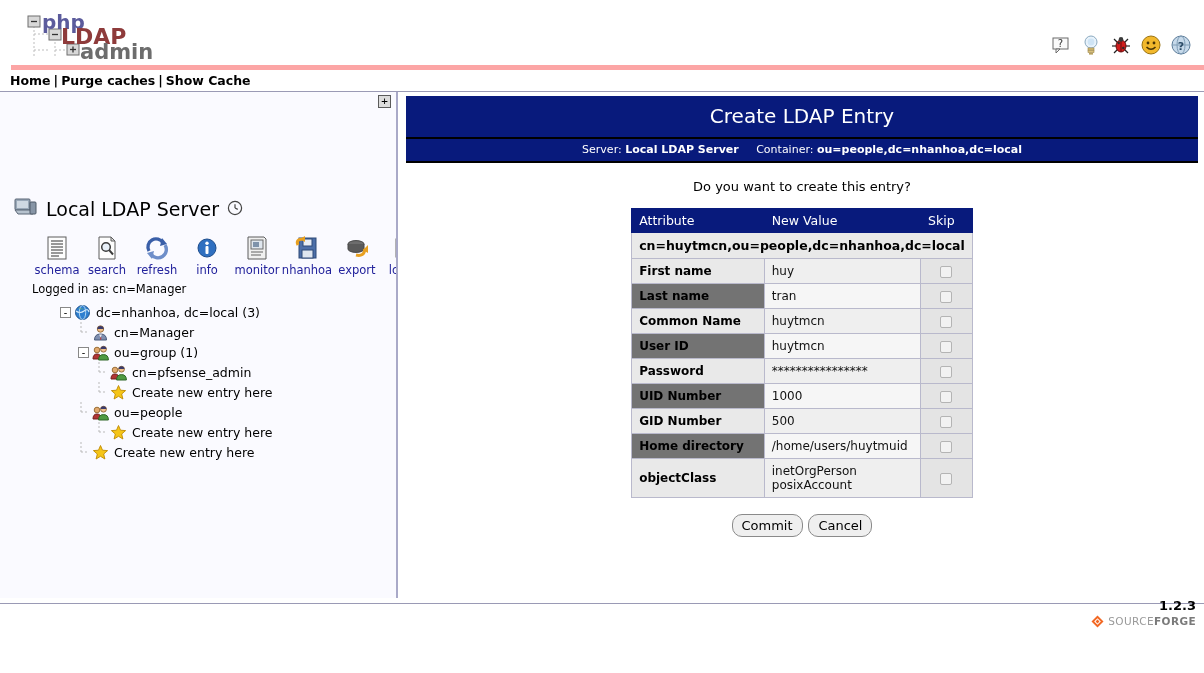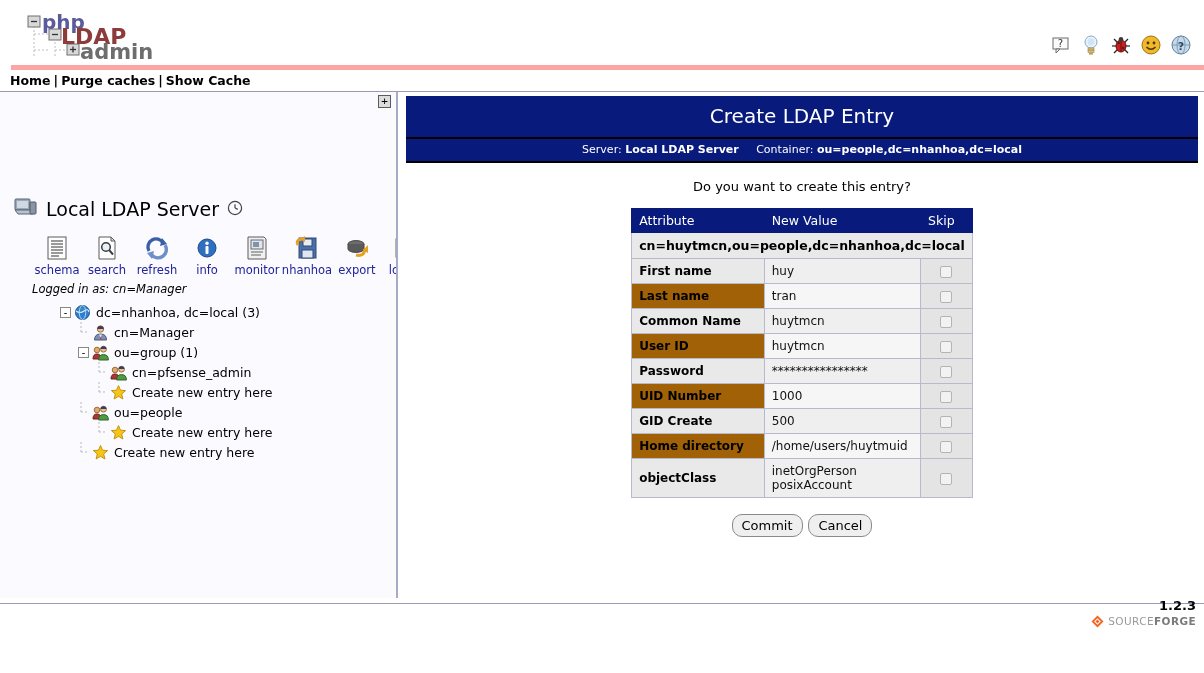--- a/index.html
+++ b/index.html
@@ -80,21 +80,21 @@
   }
   .tool {
     width: 50px;
     display: flex; flex-direction: column; align-items: center;
     cursor: pointer;
   }
   .tool .ico { width: 28px; height: 26px; display:block; }
   .tool .lbl { font-size: 11.5px; color: #22229c; margin-top: 2px; }
   #loggedin {
     position: absolute; left: 32px; top: 190px;
-    font-size: 11.5px; color: #000; font-style: italic;
+    font-size: 11.5px; color: #000;
   }
 
   
   #tree {
     position: absolute; left: 60px; top: 210px;
     font-size: 12.5px;
   }
   .tnode { display: flex; align-items: center; height: 20px; white-space: nowrap; }
   .tnode .expander {
     width: 11px; height: 11px; margin-right: 3px;
@@ -173,21 +173,21 @@
   td.attr-name {
     background: #e9e9e9;
     font-weight: bold;
     width: 128px;
   }
   td.attr-val {
     background: #efefef;
     width: 150px;
     color: #111;
   }
-  tr.alt td.attr-name { background: #a16207; margin-top: 15px; }
+  tr.alt td.attr-name { background: #737373; margin-top: 15px; }
   tr.alt td.attr-val  { background: #f6f6f6; }
   td.skip-cell {
     background: #e4e4e4;
     width: 50px;
     text-align: center;
   }
   td.skip-cell .cbx {
     display: inline-block;
     width: 12px; height: 12px;
     border: 1px solid #b4b4b4;
@@ -669,21 +669,21 @@
 
         <tr class="alt">
           <td class="attr-name">UID Number</td>
           <td class="attr-val">1000</td>
           <td class="skip-cell">
             <span class="cbx"></span>
           </td>
         </tr>
 
         <tr>
-          <td class="attr-name">GID Create</td>
+          <td class="attr-name">GID Number</td>
           <td class="attr-val">500</td>
           <td class="skip-cell">
             <span class="cbx"></span>
           </td>
         </tr>
 
         <tr class="alt">
           <td class="attr-name">Home directory</td>
           <td class="attr-val">/home/users/huytmuid</td>
           <td class="skip-cell">

